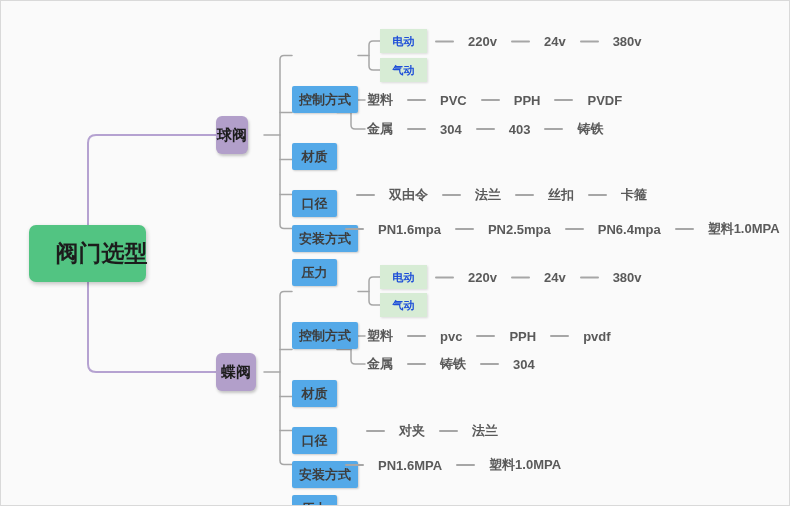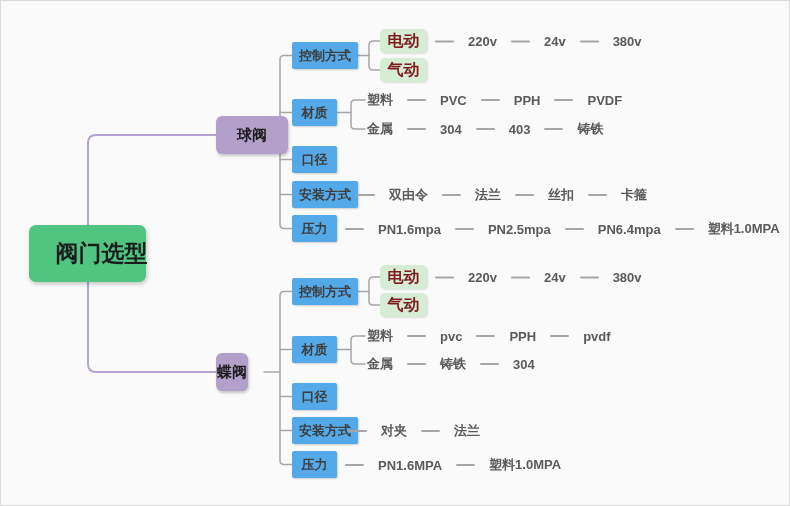--- a/index.html
+++ b/index.html
@@ -32,24 +32,25 @@
   }
   .b-purple{
     background:#b29fca;color:#1c1c1c;
     border-radius:6px;font-size:15px;
     box-shadow:1px 2px 3px rgba(0,0,0,.22);
   }
   .b-blue{
     background:#54a9e8;color:#3d3d3d;
     border-radius:2px;font-size:13px;
     box-shadow:1px 1px 2px rgba(0,0,0,.18);
+    margin-top:44px;
   }
   .b-green{
-    background:#d7ecd5;color:#7f1d1d;
-    border-radius:5px;font-size:16px;
+    background:#d7ecd5;color:#1d4ed8;
+    border-radius:0;font-size:11px;
     box-shadow:1px 1px 2px rgba(0,0,0,.12);
   }
   .chain{
     position:absolute;z-index:2;
     display:flex;align-items:center;gap:14px;
     transform:translateY(-50%);
     white-space:nowrap;
   }
   .leaf{
     font-weight:bold;font-size:13px;color:#5a5a5a;
@@ -87,23 +88,23 @@
 
     <path class="wire-gray" d="M 357 290.5 H 368"></path>
     <path class="wire-gray" d="M 379 276 H 372 Q 368 276 368 280 V 300 Q 368 304 372 304 H 379"></path>
 
     <path class="wire-gray" d="M 336 348.5 H 350"></path>
     <path class="wire-gray" d="M 364 335 H 354 Q 350 335 350 339 V 359 Q 350 363 354 363 H 364"></path>
   </svg>
 
   <div class="node b-root" style="left:28px;top:224px;width:117px;height:57px">阀门选型</div>
 
-  <div class="node b-purple" style="left:215px;top:115px;width:72px;height:38px">球阀</div>
-
-  <div class="node b-purple" style="left:215px;top:352px;width:32px;height:38px">蝶阀</div>
+  <div class="node b-purple" style="left:215px;top:115px;width:32px;height:38px">球阀</div>
+
+  <div class="node b-purple" style="left:215px;top:352px;width:40px;height:38px">蝶阀</div>
 
   <div class="node b-blue" style="left:291px;top:41px;width:66px;height:27px">控制方式</div>
 
   <div class="node b-green" style="left:379px;top:28px;width:47px;height:24px">电动</div>
 
   <div class="node b-green" style="left:379px;top:57px;width:47px;height:24px">气动</div>
 
   <div class="chain" style="left:434px;top:40px">
     <span class="dash"></span>
     <span class="leaf">220v</span>
@@ -195,21 +196,21 @@
     <span class="dash"></span>
     <span class="leaf">铸铁</span>
     <span class="dash"></span>
     <span class="leaf">304</span>
   </div>
 
   <div class="node b-blue" style="left:291px;top:382px;width:45px;height:27px">口径</div>
 
   <div class="node b-blue" style="left:291px;top:416px;width:66px;height:27px">安装方式</div>
 
-  <div class="chain" style="left:347px;top:430px">
+  <div class="chain" style="left:365px;top:430px">
     <span class="dash"></span>
     <span class="leaf">对夹</span>
     <span class="dash"></span>
     <span class="leaf">法兰</span>
   </div>
 
   <div class="node b-blue" style="left:291px;top:450px;width:45px;height:27px">压力</div>
 
   <div class="chain" style="left:344px;top:464px">
     <span class="dash"></span>

